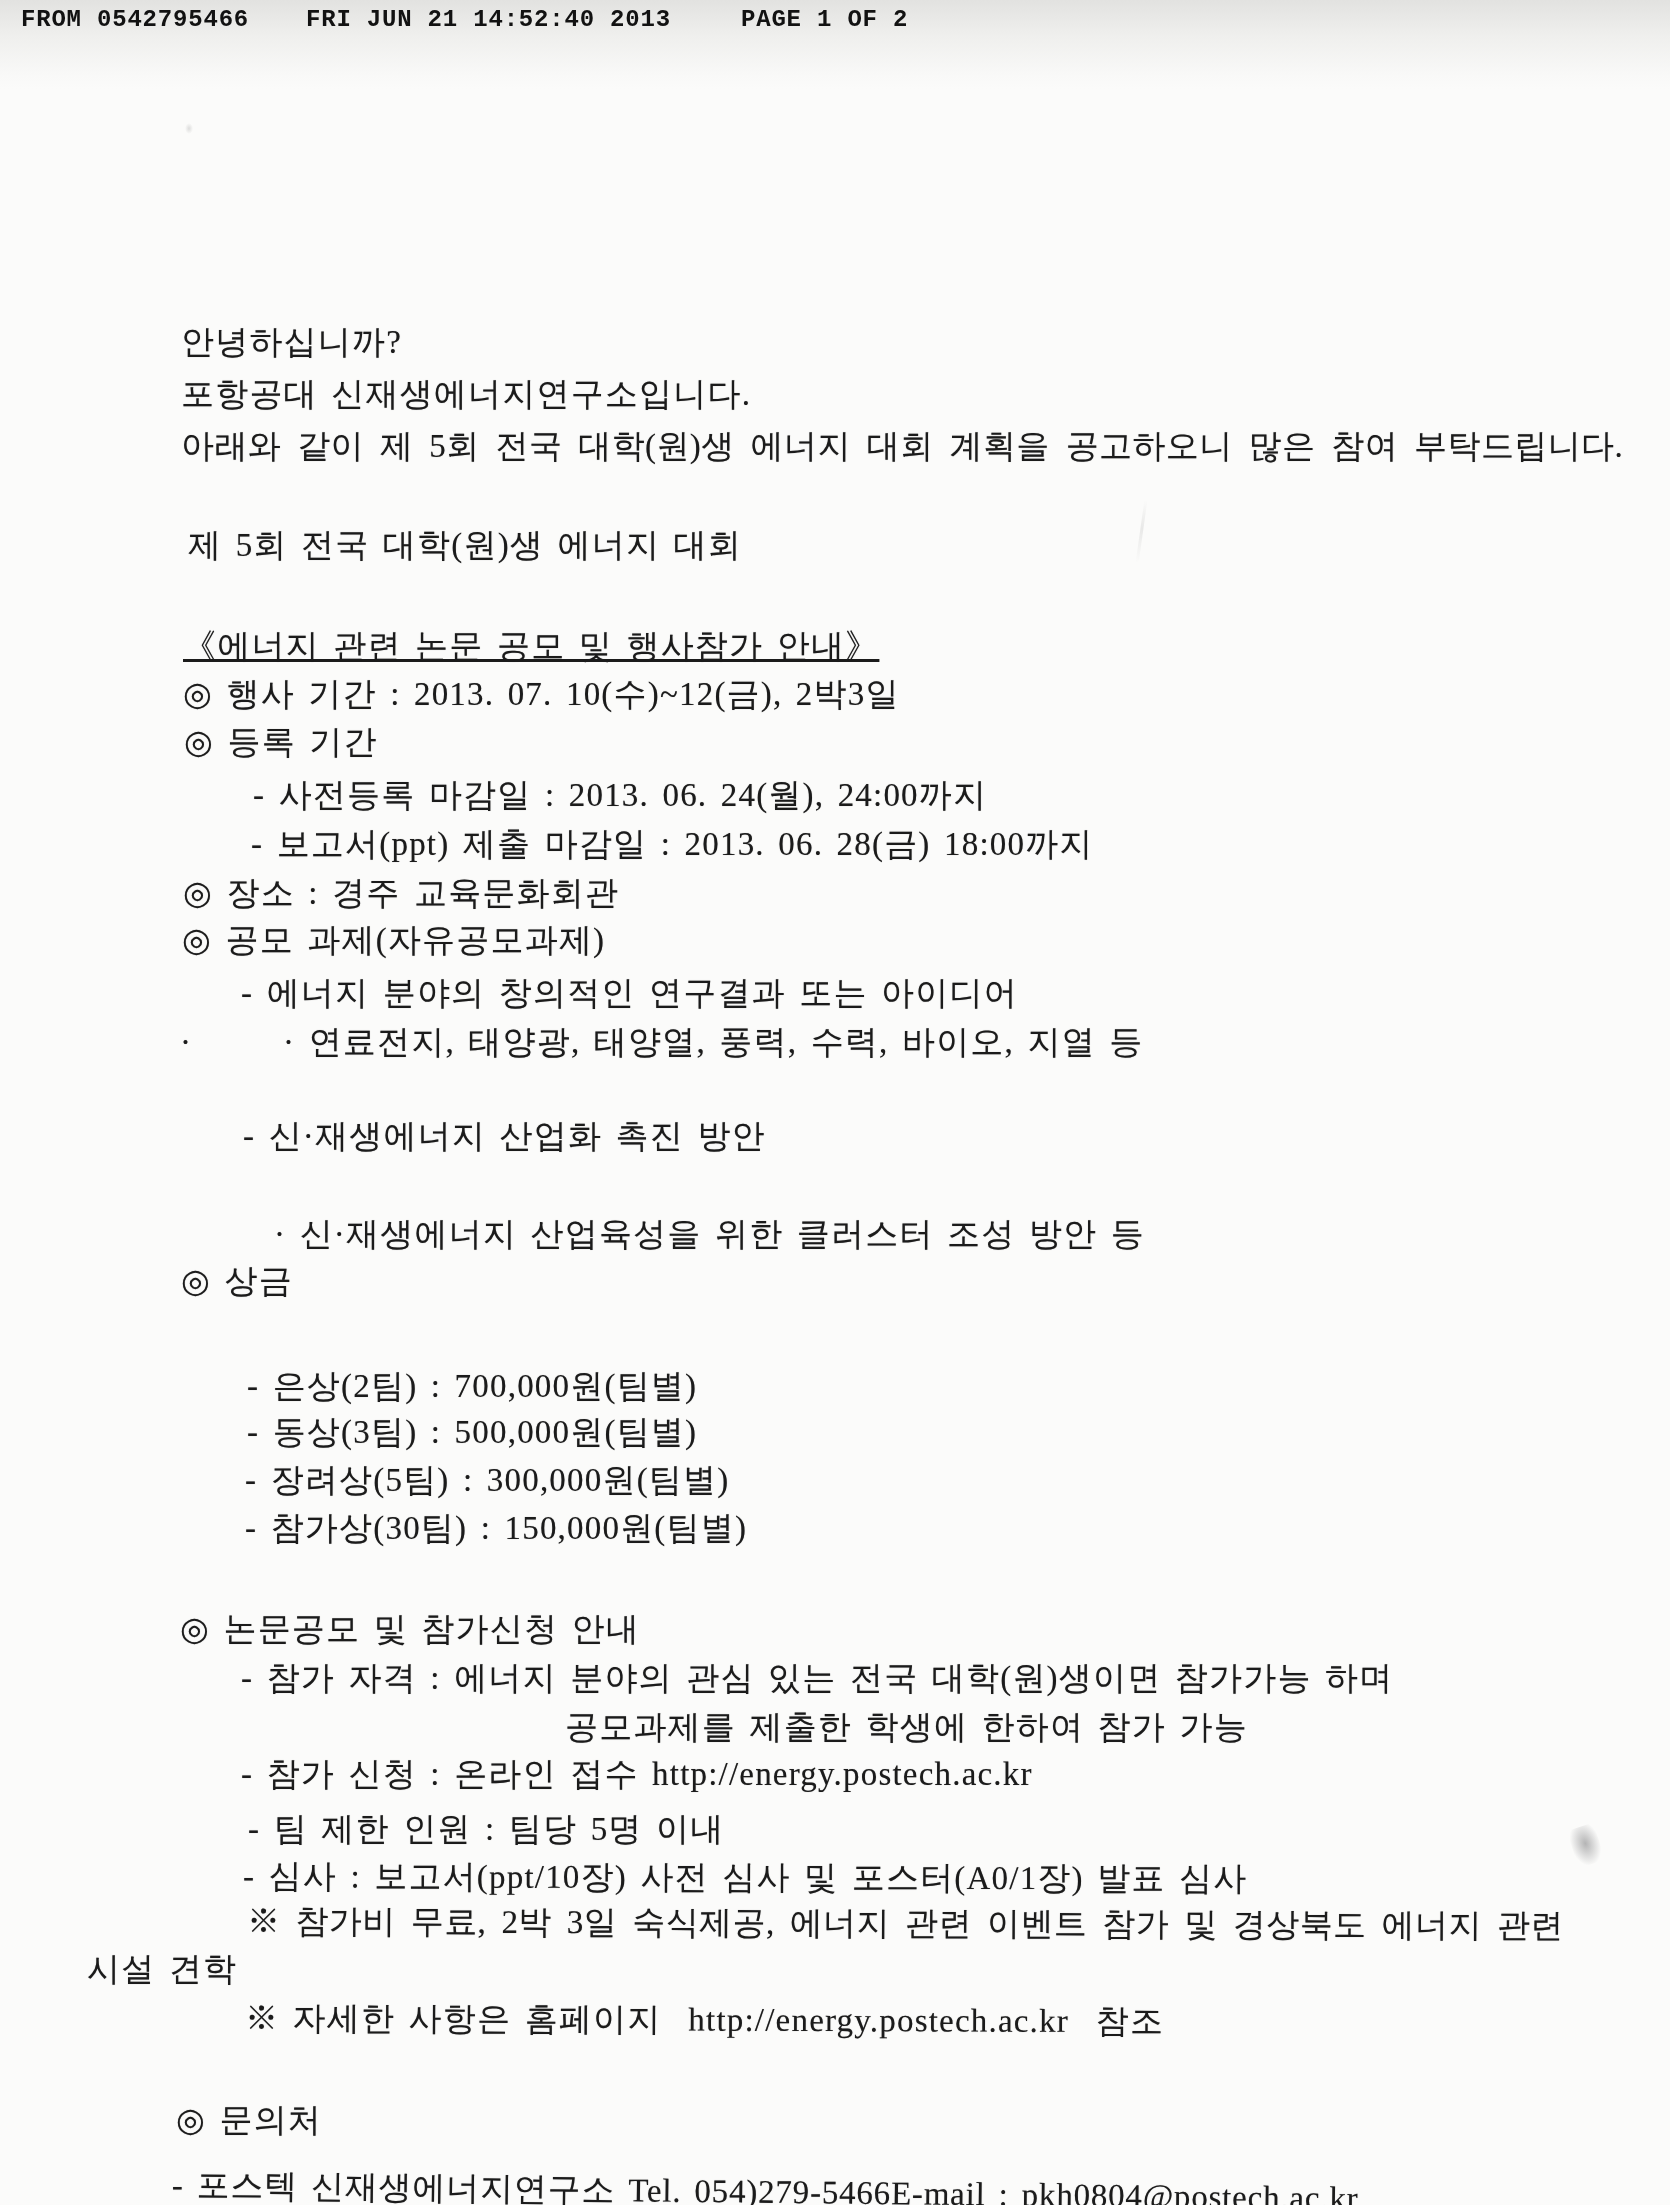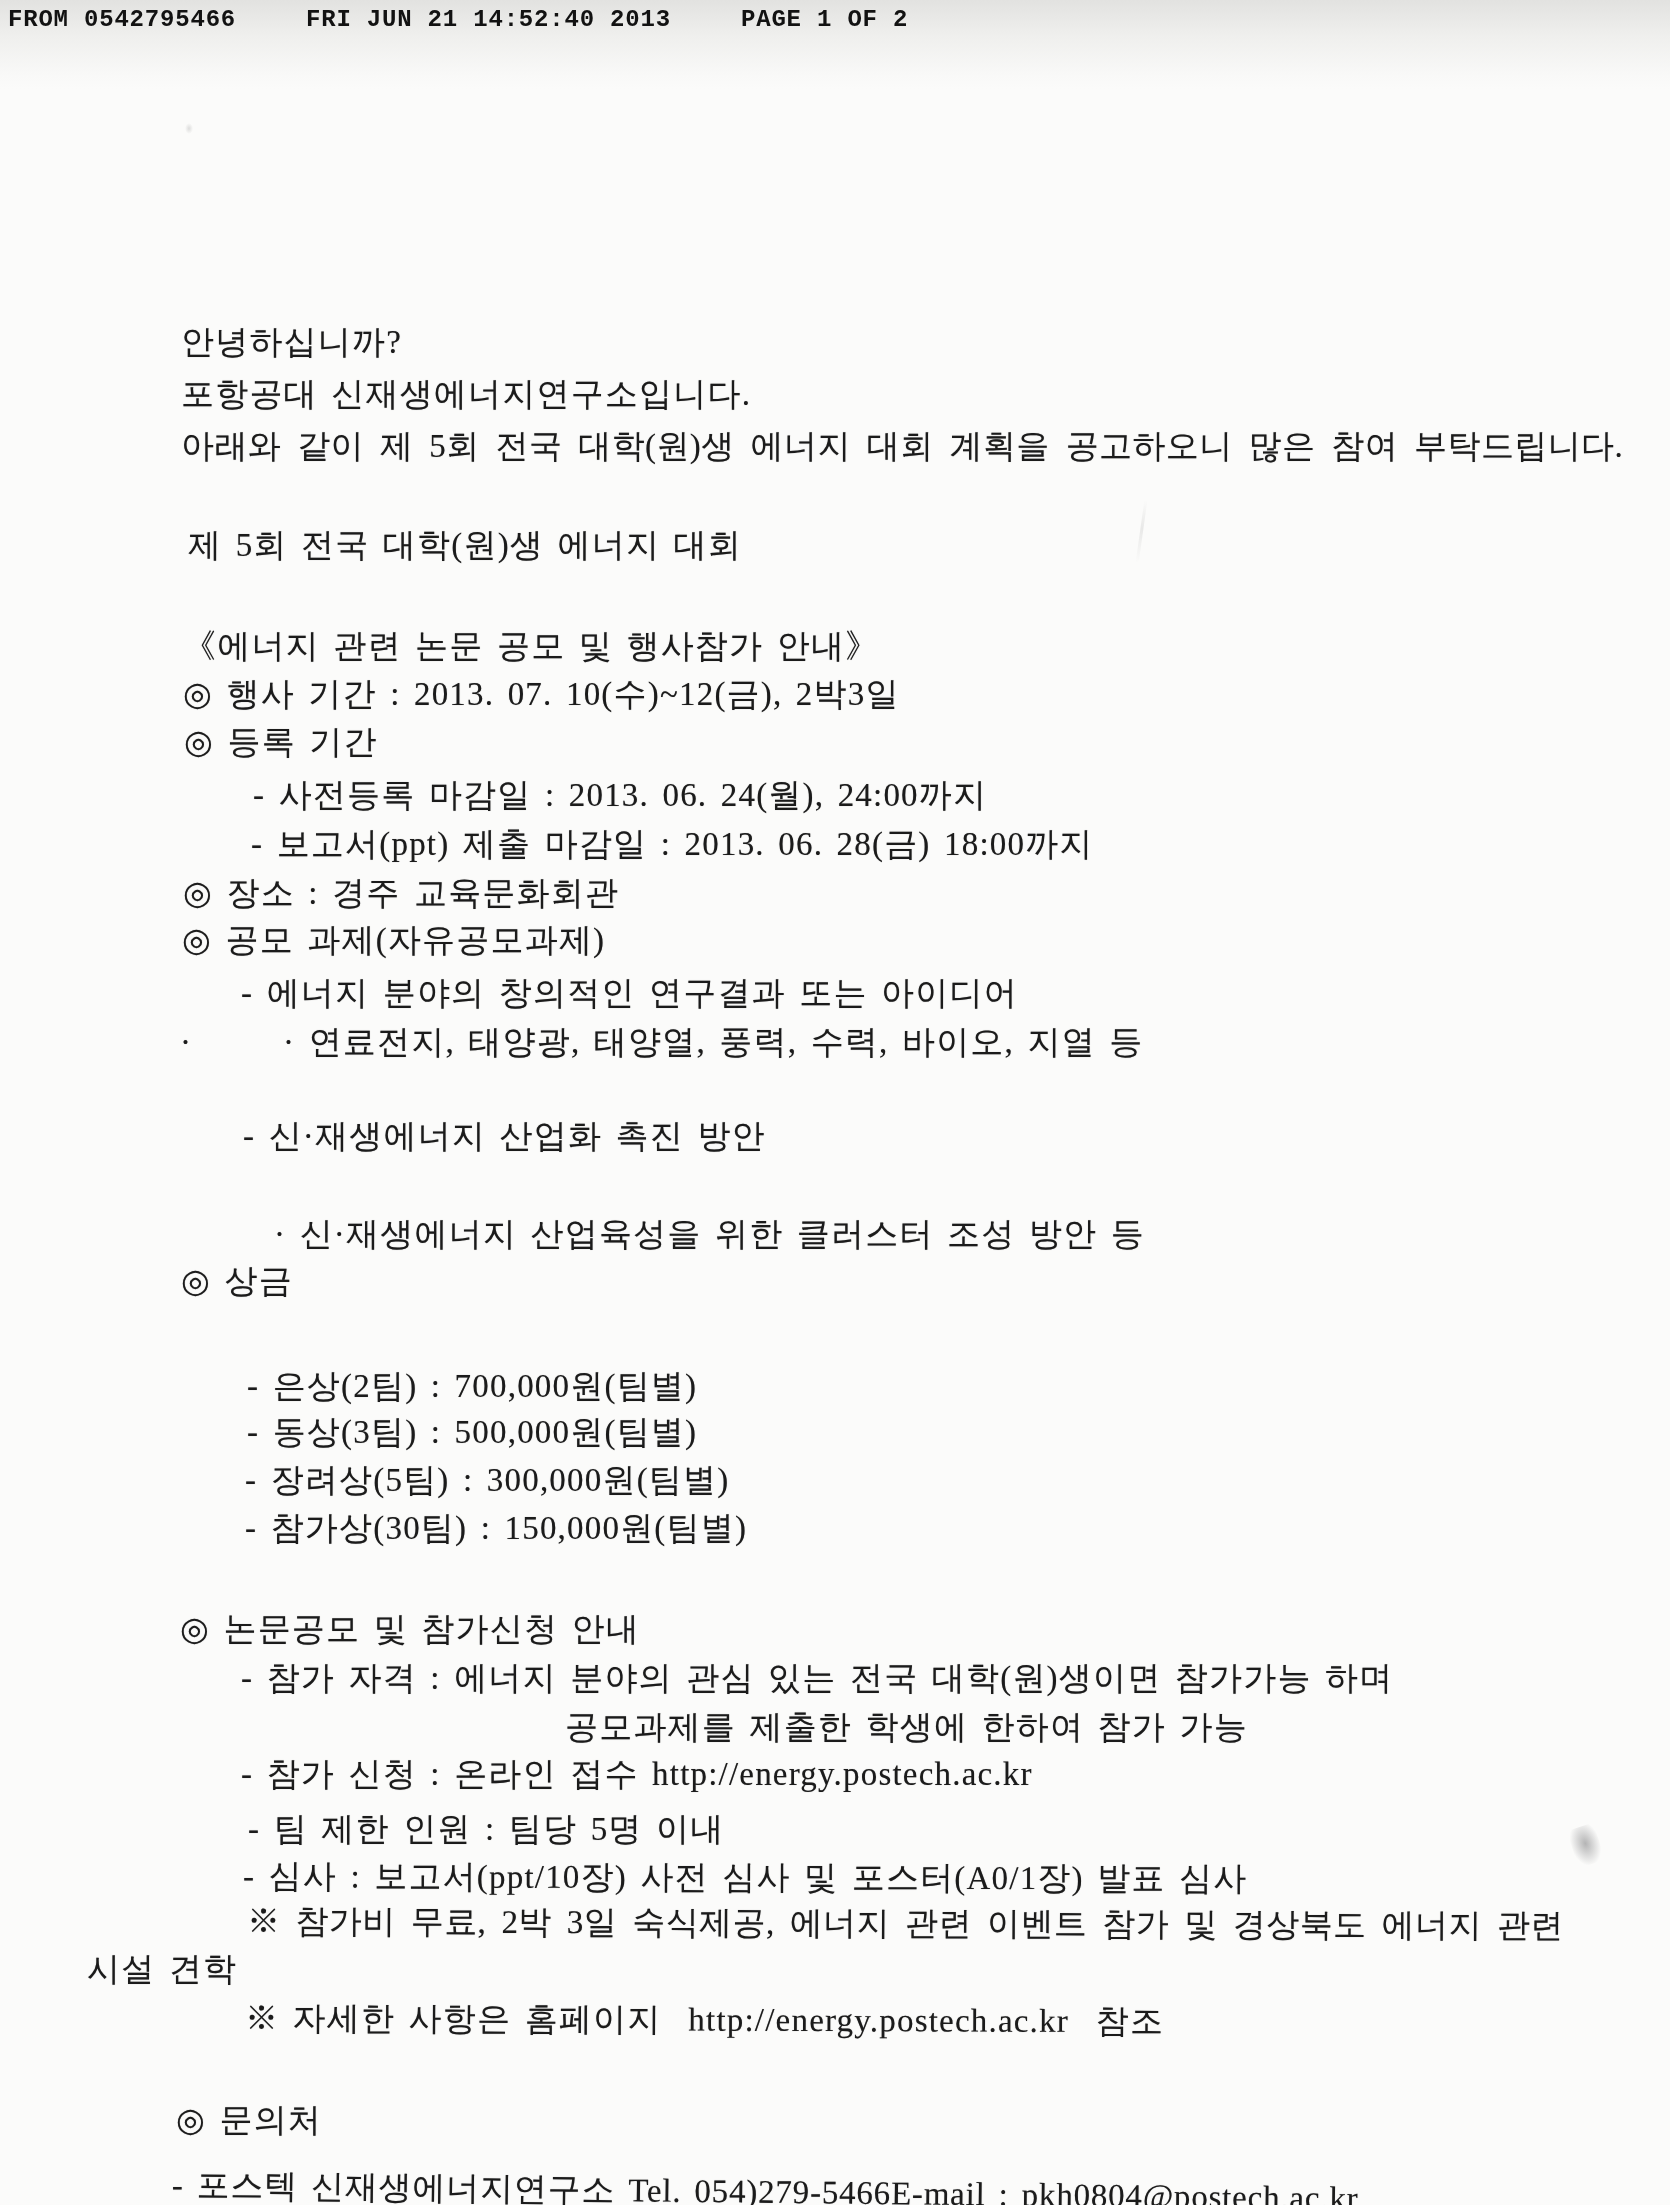--- a/index.html
+++ b/index.html
@@ -30,41 +30,41 @@
     width: 100%;
     height: 32px;
     font-family: "Liberation Mono", "DejaVu Sans Mono", monospace;
     font-weight: 700;
     font-size: 24px;
     line-height: 29px;
     letter-spacing: 0.8px;
     color: #121212;
     white-space: pre;
   }
-  .fax-header .fh-from     { position: absolute; left: 8px;  top: 0; }
+  .fax-header .fh-from     { position: absolute; left: 21px;  top: 0; }
   .fax-header .fh-datetime { position: absolute; left: 306px; top: 0; }
   .fax-header .fh-page     { position: absolute; left: 741px; top: 0; }
 
   .line {
     position: absolute;
     font-size: 33px;
     line-height: 40px;
     letter-spacing: 1.2px;
     word-spacing: 4px;
     white-space: pre;
     color: #1b1b1b;
     text-shadow: 0 0 0.8px rgba(20,20,20,0.45);
   }
 
   
   .l-greet1   { top: 322px;  left: 181px; }
   .l-greet2   { top: 374px;  left: 181px; }
   .l-greet3   { top: 426px;  left: 181px; letter-spacing: 0.4px; word-spacing: 7.3px; }
   .l-title    { top: 525px;  left: 188px; }
-  .l-heading  { top: 626px;  left: 183px; }
+  .l-heading  { top: 626px;  left: 183px; text-decoration: underline; }
   .l-period   { top: 674px;  left: 183px; }
   .l-reg      { top: 722px;  left: 184px; }
   .l-reg1     { top: 775px;  left: 253px; }
   .l-reg2     { top: 824px; left: 251px; }
   .l-venue    { top: 873px; left: 183px; }
   .l-topics   { top: 920px; left: 182px; }
   .l-topic1   { top: 973px; left: 241px; }
   .l-straydot { top: 1022px; left: 180px; }
   .l-topic1s  { top: 1022px; left: 283px; text-align: right; }
   .l-topic2   { top: 1116px; left: 243px; }

